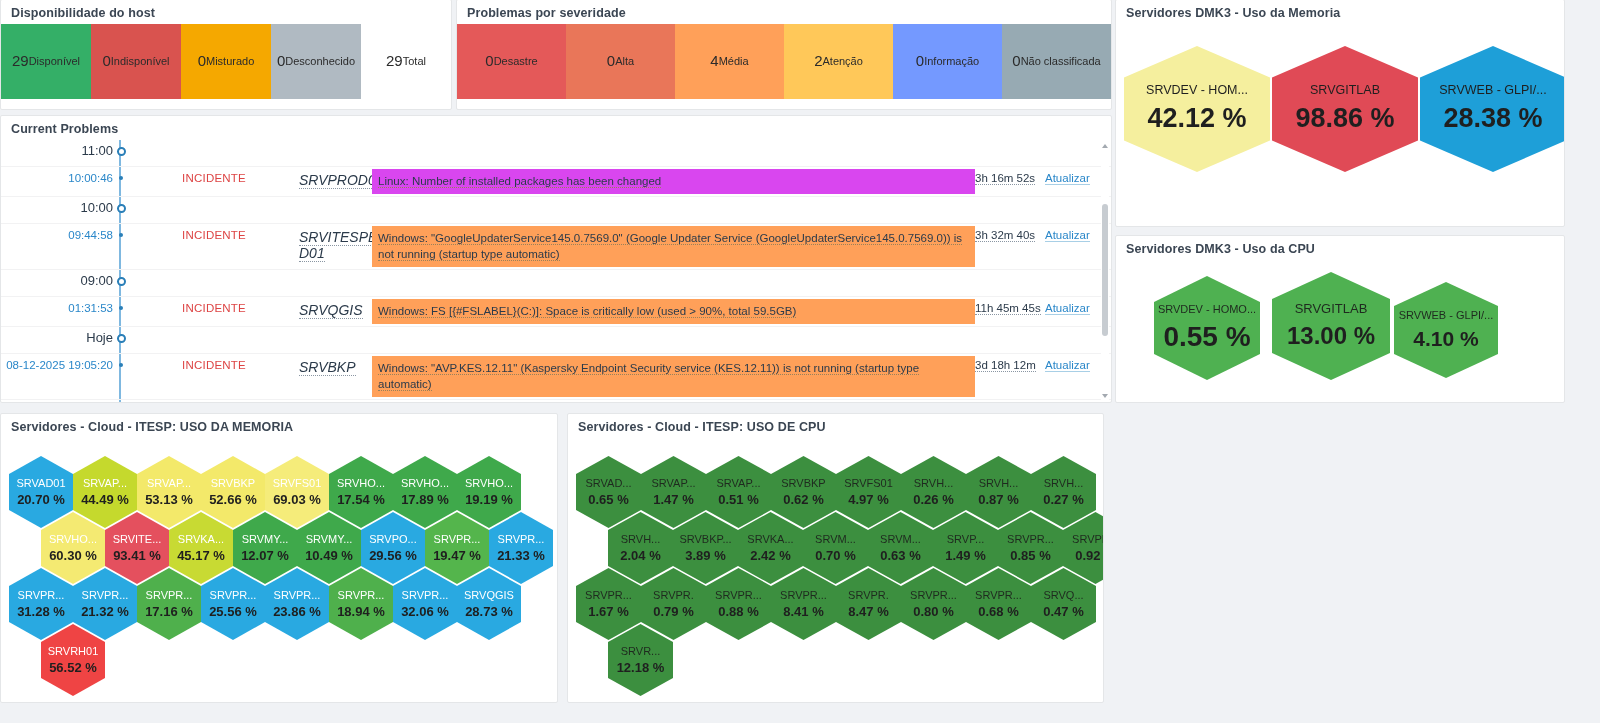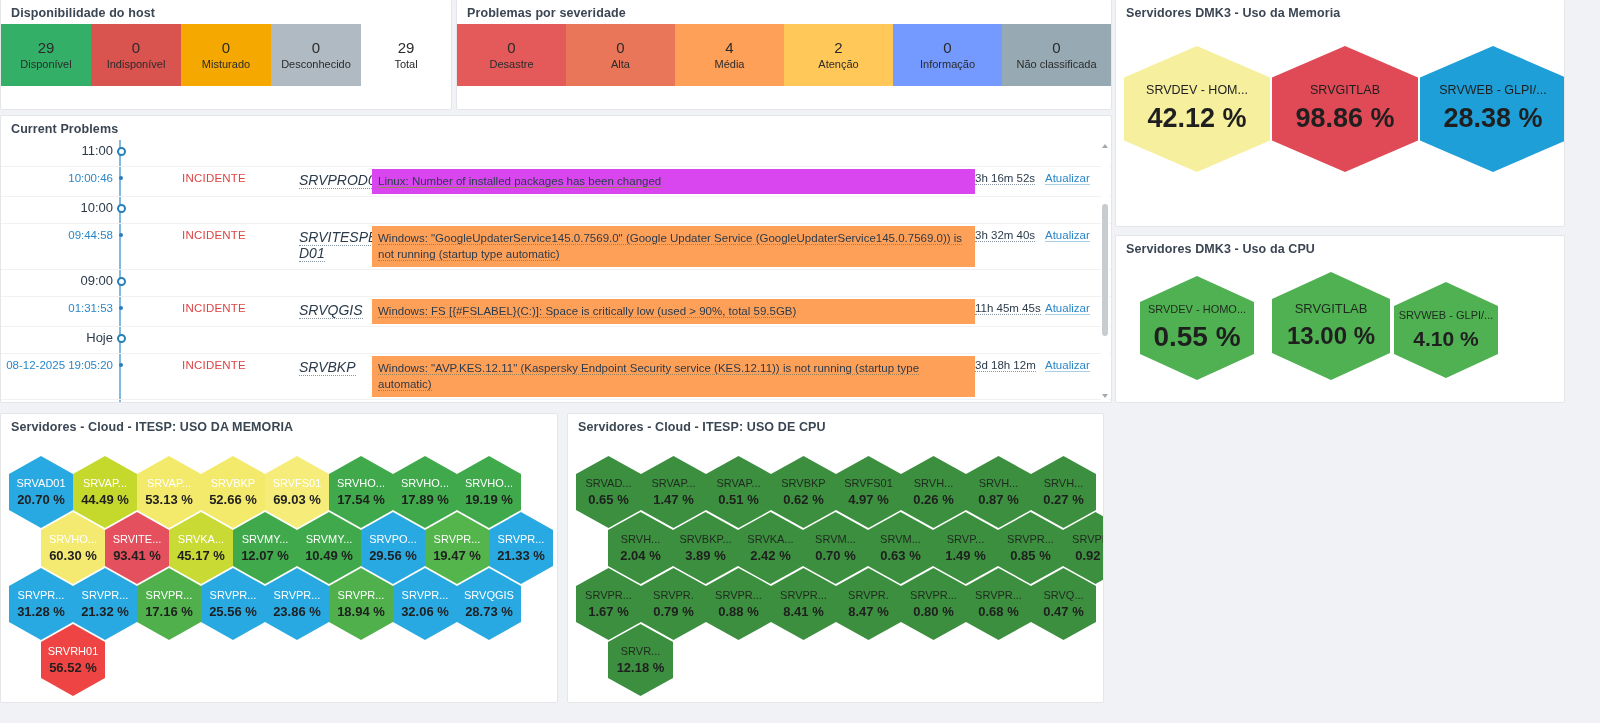--- a/index.html
+++ b/index.html
@@ -28,23 +28,23 @@
     color: #3b4653;
     padding: 6px 0 4px 10px;
     letter-spacing: .1px;
     white-space: nowrap;
   }
 
   
   .strip { display: flex; width: 100%; }
   .cell {
     flex: 1 1 0;
-    display: flex; flex-direction: column;
+    display: flex; flex-direction: row;
     align-items: center; justify-content: center;
-    height: 62px;
+    height: 75px;
     color: #2b2b2b;
     line-height: 1.25;
   }
   .cell .num { font-size: 15px; }
   .cell .lbl { font-size: 11px; }
   .cell.white { background: #ffffff; }
 
   
   #w-problems .body {
     position: relative;
@@ -330,21 +330,21 @@
         <div class="hex big" style="left: 304px; top: 22px; width: 146px; height: 126px; background: rgb(30, 159, 216);">
           <div class="hname">SRVWEB - GLPI/...</div>
           <div class="hval">28.38 %</div>
         </div>
       </div>
   </div>
 
   <div class="widget" id="w-dmk3cpu" style="left:1115px; top:235px; width:450px; height:168px;">
     <div class="wtitle">Servidores DMK3 - Uso da CPU</div>
     <div class="honey" id="dmk3cpu-honey" style="height:136px;">
-        <div class="hex big" style="left: 24px; top: 16px; width: 114px; height: 104px; background: rgb(79, 177, 81);">
+        <div class="hex big" style="left: 38px; top: 16px; width: 106px; height: 104px; background: rgb(79, 177, 81);">
           <div class="hname" style="font-size: 11px; color: rgb(31, 42, 31);">SRVDEV - HOMO...</div>
           <div class="hval" style="font-size: 28px;">0.55 %</div>
         </div>
         <div class="hex big" style="left: 156px; top: 12px; width: 118px; height: 108px; background: rgb(79, 177, 81);">
           <div class="hname" style="font-size: 13px; color: rgb(31, 42, 31);">SRVGITLAB</div>
           <div class="hval" style="font-size: 24px;">13.00 %</div>
         </div>
         <div class="hex big" style="left: 278px; top: 22px; width: 104px; height: 96px; background: rgb(79, 177, 81);">
           <div class="hname" style="font-size: 11px; color: rgb(31, 42, 31);">SRVWEB - GLPI/...</div>
           <div class="hval" style="font-size: 21px;">4.10 %</div>

